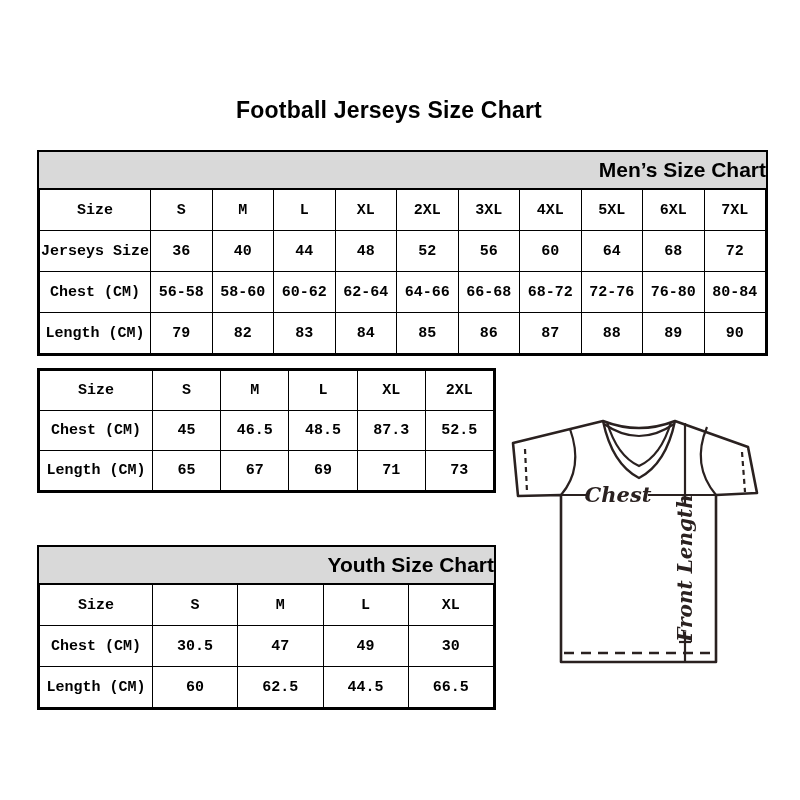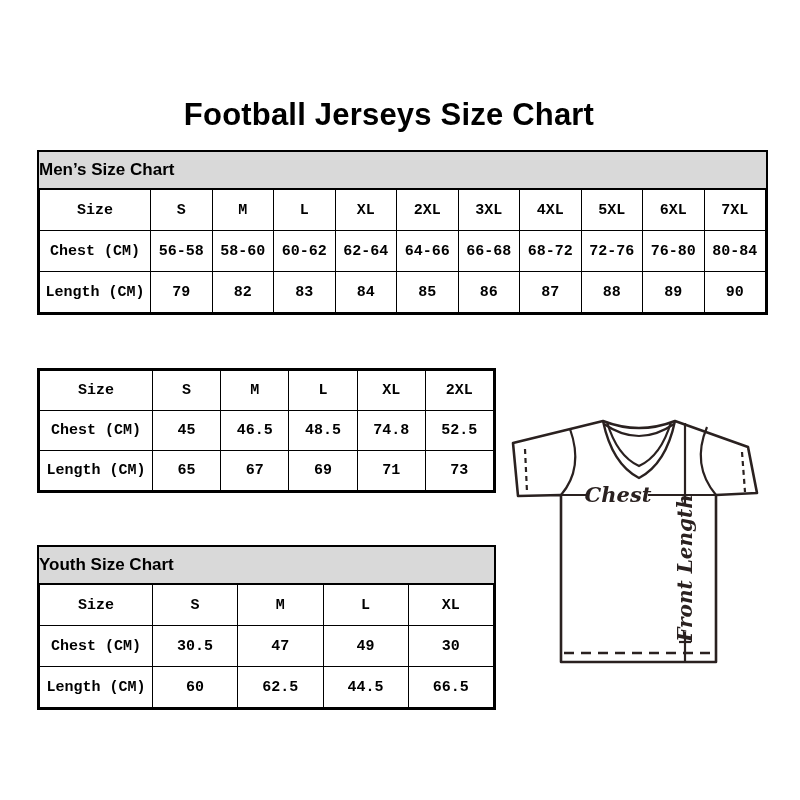--- a/index.html
+++ b/index.html
@@ -2,27 +2,27 @@
 <html><head>
 <meta charset="utf-8">
 <style>
   html,body { margin:0; padding:0; background:#ffffff; }
   .canvas {
     position:relative; width:800px; height:800px; background:#ffffff;
     font-family:"Liberation Sans", sans-serif; color:#000; overflow:hidden;
   }
   .title {
     position:absolute; top:97px; left:0; width:778px;
-    text-align:center; font-size:31px; font-weight:bold; letter-spacing:0.2px;
+    text-align:center; font-size:23px; font-weight:bold; letter-spacing:0.2px;
   }
   .tbl { position:absolute; border:2px solid #000; background:#fff; }
   .tbl-head {
     height:36px; line-height:36px; background:#d9d9d9;
-    border-bottom:1.5px solid #000; text-align:left;
-    font-weight:bold; font-size:17px;
+    border-bottom:1.5px solid #000; text-align:right;
+    font-weight:bold; font-size:21px;
   }
   .tbl table { border-collapse:collapse; width:100%; table-layout:fixed;font-family:Liberation Mono, monospace; }
   .tbl td {
     border:1px solid #000; height:40px; padding:0;
     text-align:center; vertical-align:middle;
     font-weight:bold; font-size:15px;
   }
   .men   { left:37px; top:150px; width:727px; }
   .women { left:37px; top:368px; width:455px; }
   .youth { left:37px; top:545px; width:455px; }
@@ -53,20 +53,33 @@
             <td>S</td>
             <td>M</td>
             <td>L</td>
             <td>XL</td>
             <td>2XL</td>
             <td>3XL</td>
             <td>4XL</td>
             <td>5XL</td>
             <td>6XL</td>
             <td>7XL</td>
+          </tr>
+          <tr>
+            <td>Jerseys Size</td>
+            <td>36</td>
+            <td>40</td>
+            <td>44</td>
+            <td>48</td>
+            <td>52</td>
+            <td>56</td>
+            <td>60</td>
+            <td>64</td>
+            <td>68</td>
+            <td>72</td>
           </tr>
           <tr>
             <td>Chest (CM)</td>
             <td>56-58</td>
             <td>58-60</td>
             <td>60-62</td>
             <td>62-64</td>
             <td>64-66</td>
             <td>66-68</td>
             <td>68-72</td>
@@ -100,21 +113,21 @@
             <td>M</td>
             <td>L</td>
             <td>XL</td>
             <td>2XL</td>
           </tr>
           <tr>
             <td>Chest (CM)</td>
             <td>45</td>
             <td>46.5</td>
             <td>48.5</td>
-            <td>74.8</td>
+            <td>87.3</td>
             <td>52.5</td>
           </tr>
           <tr>
             <td>Length (CM)</td>
             <td>65</td>
             <td>67</td>
             <td>69</td>
             <td>71</td>
             <td>73</td>
           </tr>

